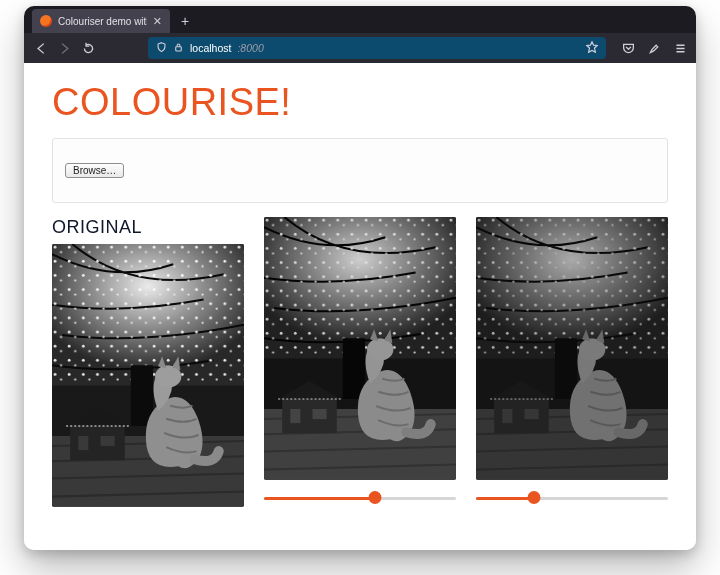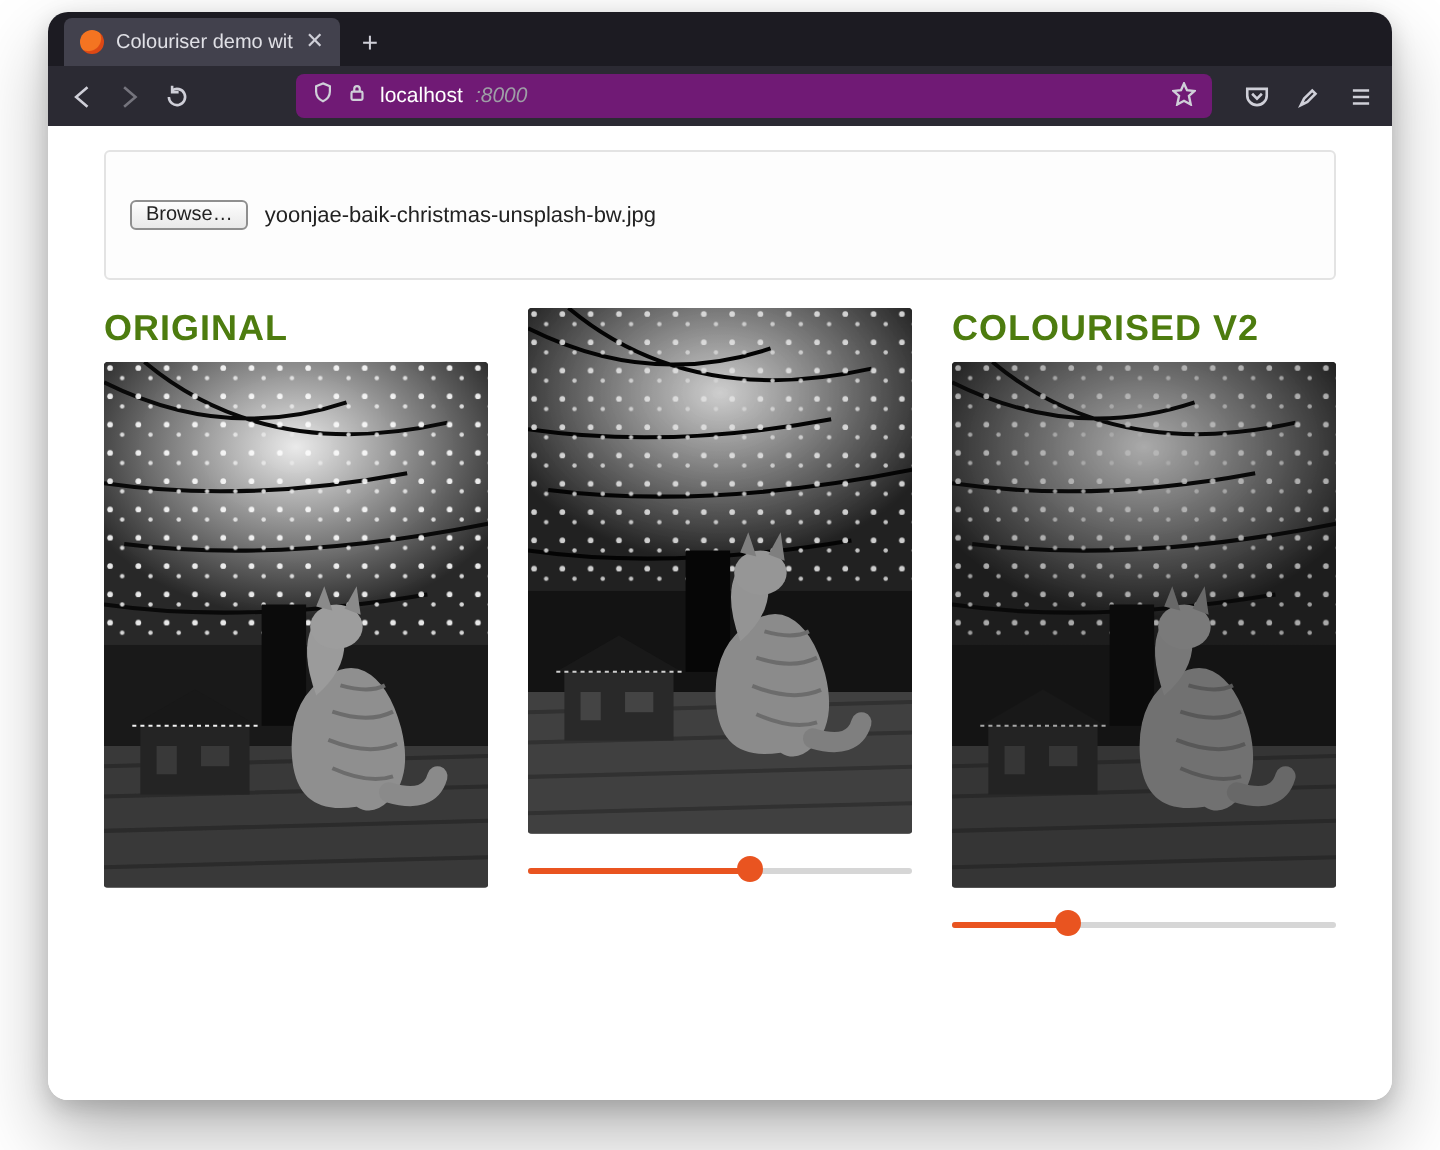--- a/index.html
+++ b/index.html
@@ -36,21 +36,21 @@
     color: #cfcfd8; font-size: 14px; margin-left: 4px; margin-bottom: 1px;
   }
   
   .toolbar {
     height: 30px; background: #2b2a33; display: flex; align-items: center;
     padding: 0 8px; gap: 8px;
   }
   .tbtn { width: 16px; height: 16px; display:flex; align-items:center; justify-content:center; color:#cfcfd8; }
   .tbtn svg { width: 13px; height: 13px; stroke: currentColor; fill: none; stroke-width: 1.6; }
   .urlbar {
-    flex: 1 1 auto; height: 22px; background: #701a75; border-radius: 4px;
+    flex: 1 1 auto; height: 22px; background: #0c4a6e; border-radius: 4px;
     display: flex; align-items: center; padding: 0 8px; gap: 6px; color: #cfcfd8;
     font-size: 10.5px;
   }
   .urlbar .lock svg, .urlbar .shield svg { width: 11px; height: 11px; stroke:#cfcfd8; fill:none; stroke-width:1.6;}
   .urlbar .host { color: #fff; }
   .urlbar .path { color: #9e9ea6; font-style: italic; }
   .urlbar .star { margin-left: auto; }
   .rightbtns { display:flex; align-items:center; gap:10px; margin-left:6px; }
   
   .page { flex: 1 1 auto; background: #fff; overflow: hidden; padding: 12px 28px 0 28px; }
@@ -65,21 +65,21 @@
   }
   .browse-btn {
     font-size: 10px; padding: 1px 7px; border: 1px solid #8f8f8f;
     border-radius: 3px; background: linear-gradient(#fdfdfd,#e9e9e9);
     color: #222; cursor: pointer;
   }
   .filename { color: #222; }
   .cols { display: flex; gap: 20px; }
   .col { flex: 1 1 0; min-width: 0; }
   .col h2 {
-    font-weight: 700; font-size: 18px; color: #4d7c0f; letter-spacing: 0.5px;
+    font-weight: 400; font-size: 18px; color: #0f172a; letter-spacing: 0.5px;
     margin-bottom: 6px;
   }
   .imgframe {
     width: 100%; aspect-ratio: 190/260; position: relative; overflow: hidden;
     border-radius: 2px;
   }
   .imgframe svg { position:absolute; inset:0; width:100%; height:100%; display:block; }
   .tint { position:absolute; inset:0; mix-blend-mode: multiply; }
   .tint.v1 { background: #daa54d; opacity: 0.58; }
   .tint.v2 { background: #b36a52; opacity: 0.50; }
@@ -166,24 +166,24 @@
       </div>
       <div class="tbtn">
         <svg viewBox="0 0 16 16">
             <path class="icon-line" d="M3 4h10M3 8h10M3 12h10"></path>
           </svg>
       </div>
     </div>
   </div>
 
   <div class="page">
+    <h1 class="title">COLOURISE!</h1>
 
     <div class="uploadbox">
       <button class="browse-btn">Browse…</button>
-      <span class="filename">yoonjae-baik-christmas-unsplash-bw.jpg</span>
     </div>
 
     <div class="cols">
 
       <div class="col">
         <h2>ORIGINAL</h2>
         <div class="imgframe orig">
           <svg viewBox="0 0 190 260" preserveAspectRatio="xMidYMid slice">
             <defs>
               <radialGradient id="spots" cx="50%" cy="30%" r="60%">
@@ -286,21 +286,20 @@
           <div class="tint v1"></div>
         </div>
         <div class="slider">
           <div class="track"></div>
           <div class="fill" id="fill-v1" style="width: 58%;"></div>
           <div class="thumb" id="thumb-v1" style="left: 58%;"></div>
         </div>
       </div>
 
       <div class="col">
-        <h2>COLOURISED V2</h2>
         <div class="imgframe v2base">
           <svg viewBox="0 0 190 260" preserveAspectRatio="xMidYMid slice">
             <defs>
               <radialGradient id="spots3" cx="50%" cy="30%" r="60%">
                 <stop offset="0%" stop-color="#e4e4e4"></stop>
                   <stop offset="100%" stop-color="#262626"></stop>
               </radialGradient>
               <pattern id="lights3" width="14" height="14" patternUnits="userSpaceOnUse">
                 <circle cx="3" cy="3" r="1.4" fill="#fff6ec"></circle>
                 <circle cx="9" cy="8" r="1.1" fill="#f0e4d8"></circle>

